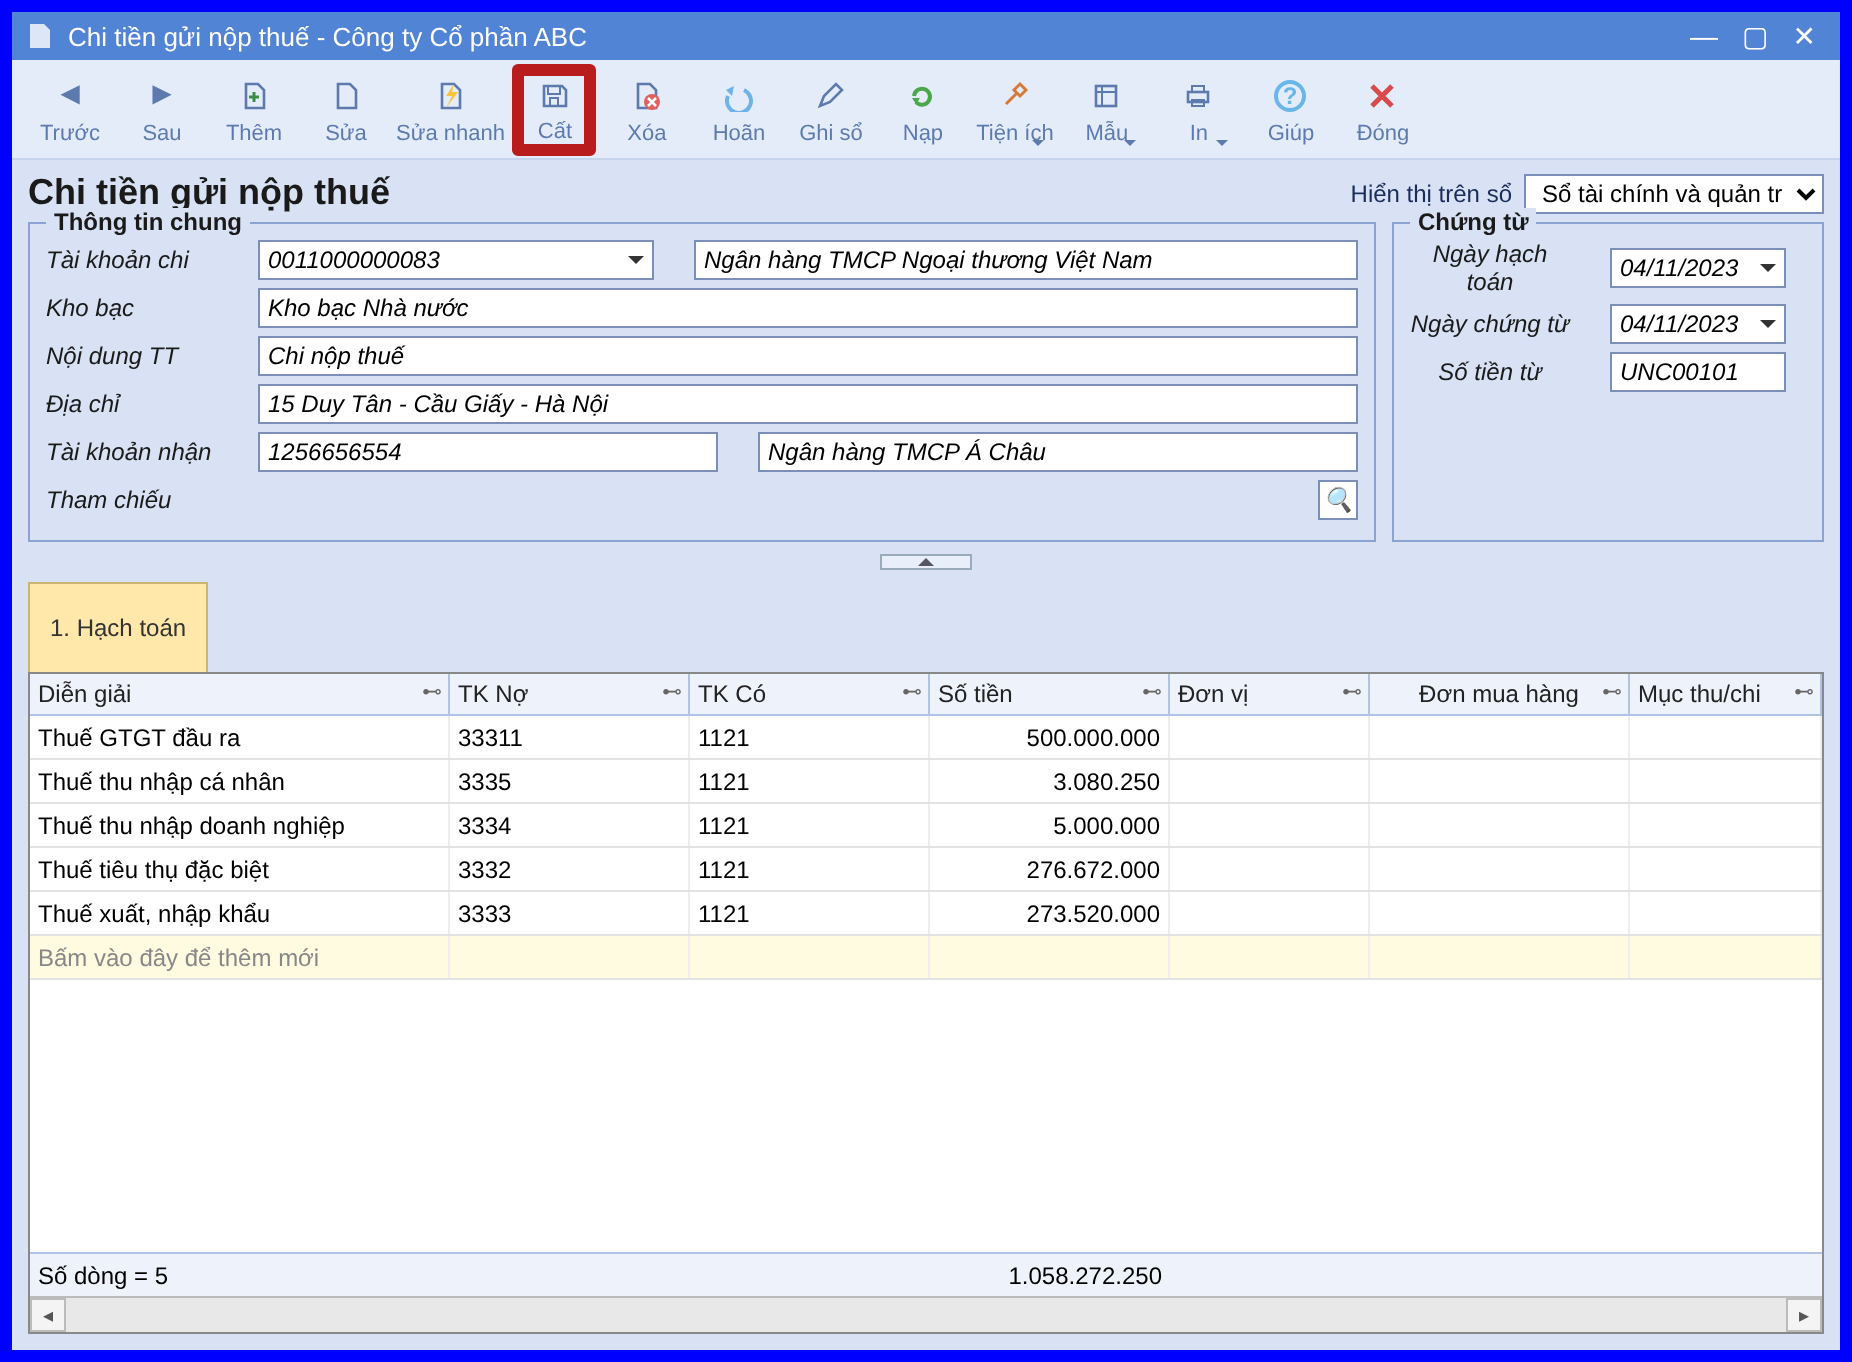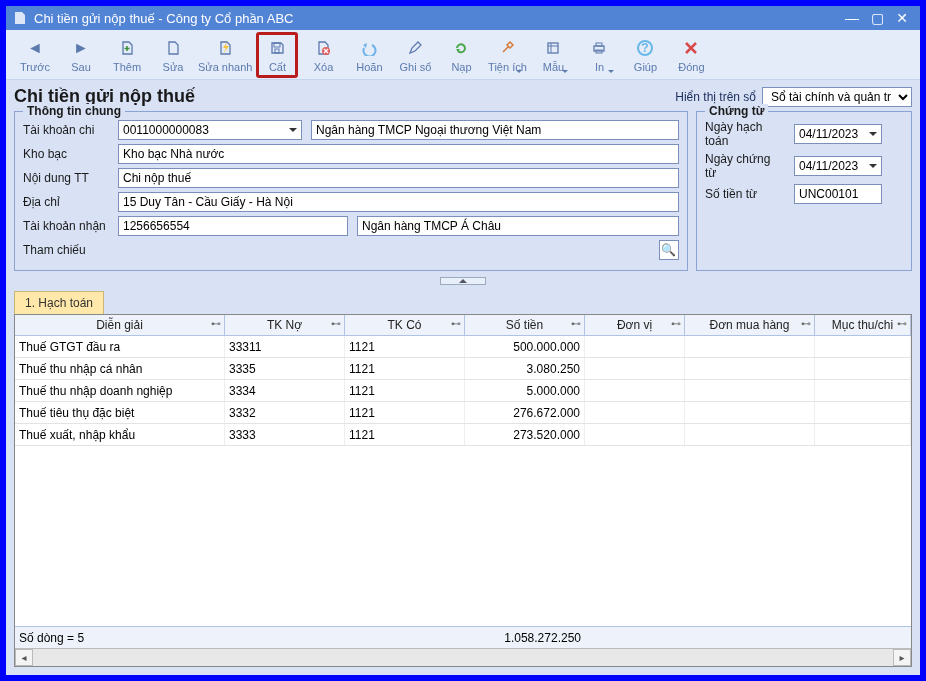--- a/index.html
+++ b/index.html
@@ -4,52 +4,52 @@
 <style>
 * { box-sizing: border-box; margin: 0; padding: 0; }
 body { font-family: Arial, sans-serif; font-size: 12px; background: #0000ff; width: 926px; height: 681px; position: relative; border: 2px solid #0000ff; }
 .outer { position: absolute; inset: 2px; background: #fff; border: 2px solid #0000ff; display: flex; flex-direction: column; }
 .titlebar { background: #5284d6; color: #fff; height: 24px; display: flex; align-items: center; padding: 0 6px; font-size: 13px; }
 .titlebar .icon { width: 16px; height: 16px; margin-right: 6px; }
 .titlebar .spacer { flex: 1; }
 .titlebar .winbtn { color: #fff; padding: 0 6px; cursor: pointer; font-size: 14px; }
 .toolbar { background: #e4ecfa; height: 50px; display: flex; align-items: center; padding: 0 8px; gap: 4px; border-bottom: 1px solid #c6d4ee; }
 .tb { display: flex; flex-direction: column; align-items: center; justify-content: center; min-width: 42px; height: 46px; color: #5c7aad; cursor: pointer; border-radius: 3px; position: relative; }
-.tb.sel { border: 3px solid #b91c1c; }
+.tb.sel { border: 6px solid #b91c1c; }
 .tb .ticon { height: 22px; display: flex; align-items: center; justify-content: center; font-size: 16px; }
 .tb .tlbl { font-size: 11px; margin-top: 2px; }
 .tb.drop::after { content: ""; position: absolute; bottom: 2px; right: 6px; border: 3px solid transparent; border-top-color: #5c7aad; }
 .content { flex: 1; background: #d8e2f4; padding: 6px 8px 8px 8px; display: flex; flex-direction: column; overflow: hidden; }
 .topline { display: flex; align-items: center; margin-bottom: 4px; gap: 6px; }
 .pgtitle { font-size: 18px; font-weight: bold; color: #1a1a1a; flex: 1; }
 .disp-label { font-size: 12px; color: #1a2c5a; }
 .selbox { background: #fff; border: 1px solid #7b8fba; height: 20px; padding: 0 4px; font-size: 12px; }
 .mainrow { display: flex; gap: 8px; }
 .fieldset { border: 1px solid #8aa3d3; padding: 8px 8px 6px 8px; position: relative; }
 .fieldset .legend { position: absolute; top: -8px; left: 8px; background: #d8e2f4; padding: 0 4px; font-weight: bold; font-size: 12px; color: #1a1a1a; }
 .fgrp1 { flex: 1; }
-.fgrp2 { width: 216px; }
-.frow { display: flex; align-items: center; margin-bottom: 4px; gap: 9px; }
+.fgrp2 { width: 216px; text-align: center; }
+.frow { display: flex; align-items: center; margin-bottom: 4px; gap: 20px; font-style: italic; }
 .flbl { width: 86px; font-size: 12px; color: #1a1a1a; }
 .fgrp2 .flbl { width: 80px; }
 .inbox { background: #fff; border: 1px solid #7b8fba; height: 20px; padding: 0 4px; font-size: 12px; display: flex; align-items: center; }
 .inbox.wide { flex: 1; }
-.inbox.w190 { width: 184px; }
+.inbox.w190 { width: 198px; }
 .inbox.w110 { width: 88px; }
 .combo { position: relative; }
 .combo::after { content: ""; position: absolute; right: 4px; top: 7px; border: 4px solid transparent; border-top-color: #333; }
 .sqbtn { width: 20px; height: 20px; background: #fff; border: 1px solid #7b8fba; display: flex; align-items: center; justify-content: center; cursor: pointer; font-size: 12px; color: #444; }
 .collapser { height: 16px; display: flex; justify-content: center; align-items: center; margin: 2px 0; }
 .collapser .bar { width: 46px; height: 8px; background: #e9effa; border: 1px solid #9ab; display: flex; justify-content: center; align-items: center; cursor: pointer; }
 .collapser .bar::before { content: ""; border: 4px solid transparent; border-bottom-color: #556; margin-top: -4px; }
 .tabstrip { display: flex; }
-.tab { background: #ffe8a9; border: 1px solid #c9b574; border-bottom: none; padding: 4px 10px; font-size: 12px; color: #333; cursor: pointer; }
+.tab { background: #ffe8a9; border: 1px solid #c9b574; border-bottom: none; padding: 15px 10px; font-size: 12px; color: #333; cursor: pointer; }
 .grid { flex: 1; background: #fff; border: 1px solid #888; display: flex; flex-direction: column; overflow: hidden; }
 .gridhead { display: flex; background: #eef3fb; border-bottom: 1px solid #b0c3e4; }
-.ghc { border-right: 1px solid #b0c3e4; padding: 3px 4px; font-size: 12px; color: #222; text-align: center; position: relative; }
+.ghc { border-right: 1px solid #b0c3e4; padding: 3px 4px; font-size: 12px; color: #222; position: relative; }
 .ghc .pin { position: absolute; right: 3px; top: 3px; font-size: 10px; color: #666; }
 .col-dg { width: 210px; }
 .col-tkno { width: 120px; }
 .col-tkco { width: 120px; }
 .col-tien { width: 120px; }
 .col-dv { width: 100px; }
 .col-dmh { width: 130px; text-align:center;}
 .col-mtc { flex: 1;}
 .gridbody { flex: 1; overflow: auto; }
 .grow { display: flex; border-bottom: 1px solid #e3e3e3; height: 22px; align-items: center; }
@@ -340,20 +340,29 @@
           </div>
           <div class="grow">
             <div class="gcell col-dg">Thuế xuất, nhập khẩu</div>
             <div class="gcell col-tkno">3333</div>
             <div class="gcell col-tkco">1121</div>
             <div class="gcell col-tien r">273.520.000</div>
             <div class="gcell col-dv"></div>
             <div class="gcell col-dmh"></div>
             <div class="gcell col-mtc"></div>
           </div>
+          <div class="grow newrow">
+            <div class="gcell col-dg">Bấm vào đây để thêm mới</div>
+            <div class="gcell col-tkno"></div>
+            <div class="gcell col-tkco"></div>
+            <div class="gcell col-tien"></div>
+            <div class="gcell col-dv"></div>
+            <div class="gcell col-dmh"></div>
+            <div class="gcell col-mtc"></div>
+          </div>
         </div>
       <div class="gridfoot">
         <div class="gfc col-dg">Số dòng = 5</div>
         <div class="gfc col-tkno"></div>
         <div class="gfc col-tkco"></div>
         <div class="gfc col-tien r" style="text-align:right;width:120px">1.058.272.250</div>
       </div>
       <div class="gridscroll">
         <div class="sbtn">◂</div>
         <div class="track"></div>

